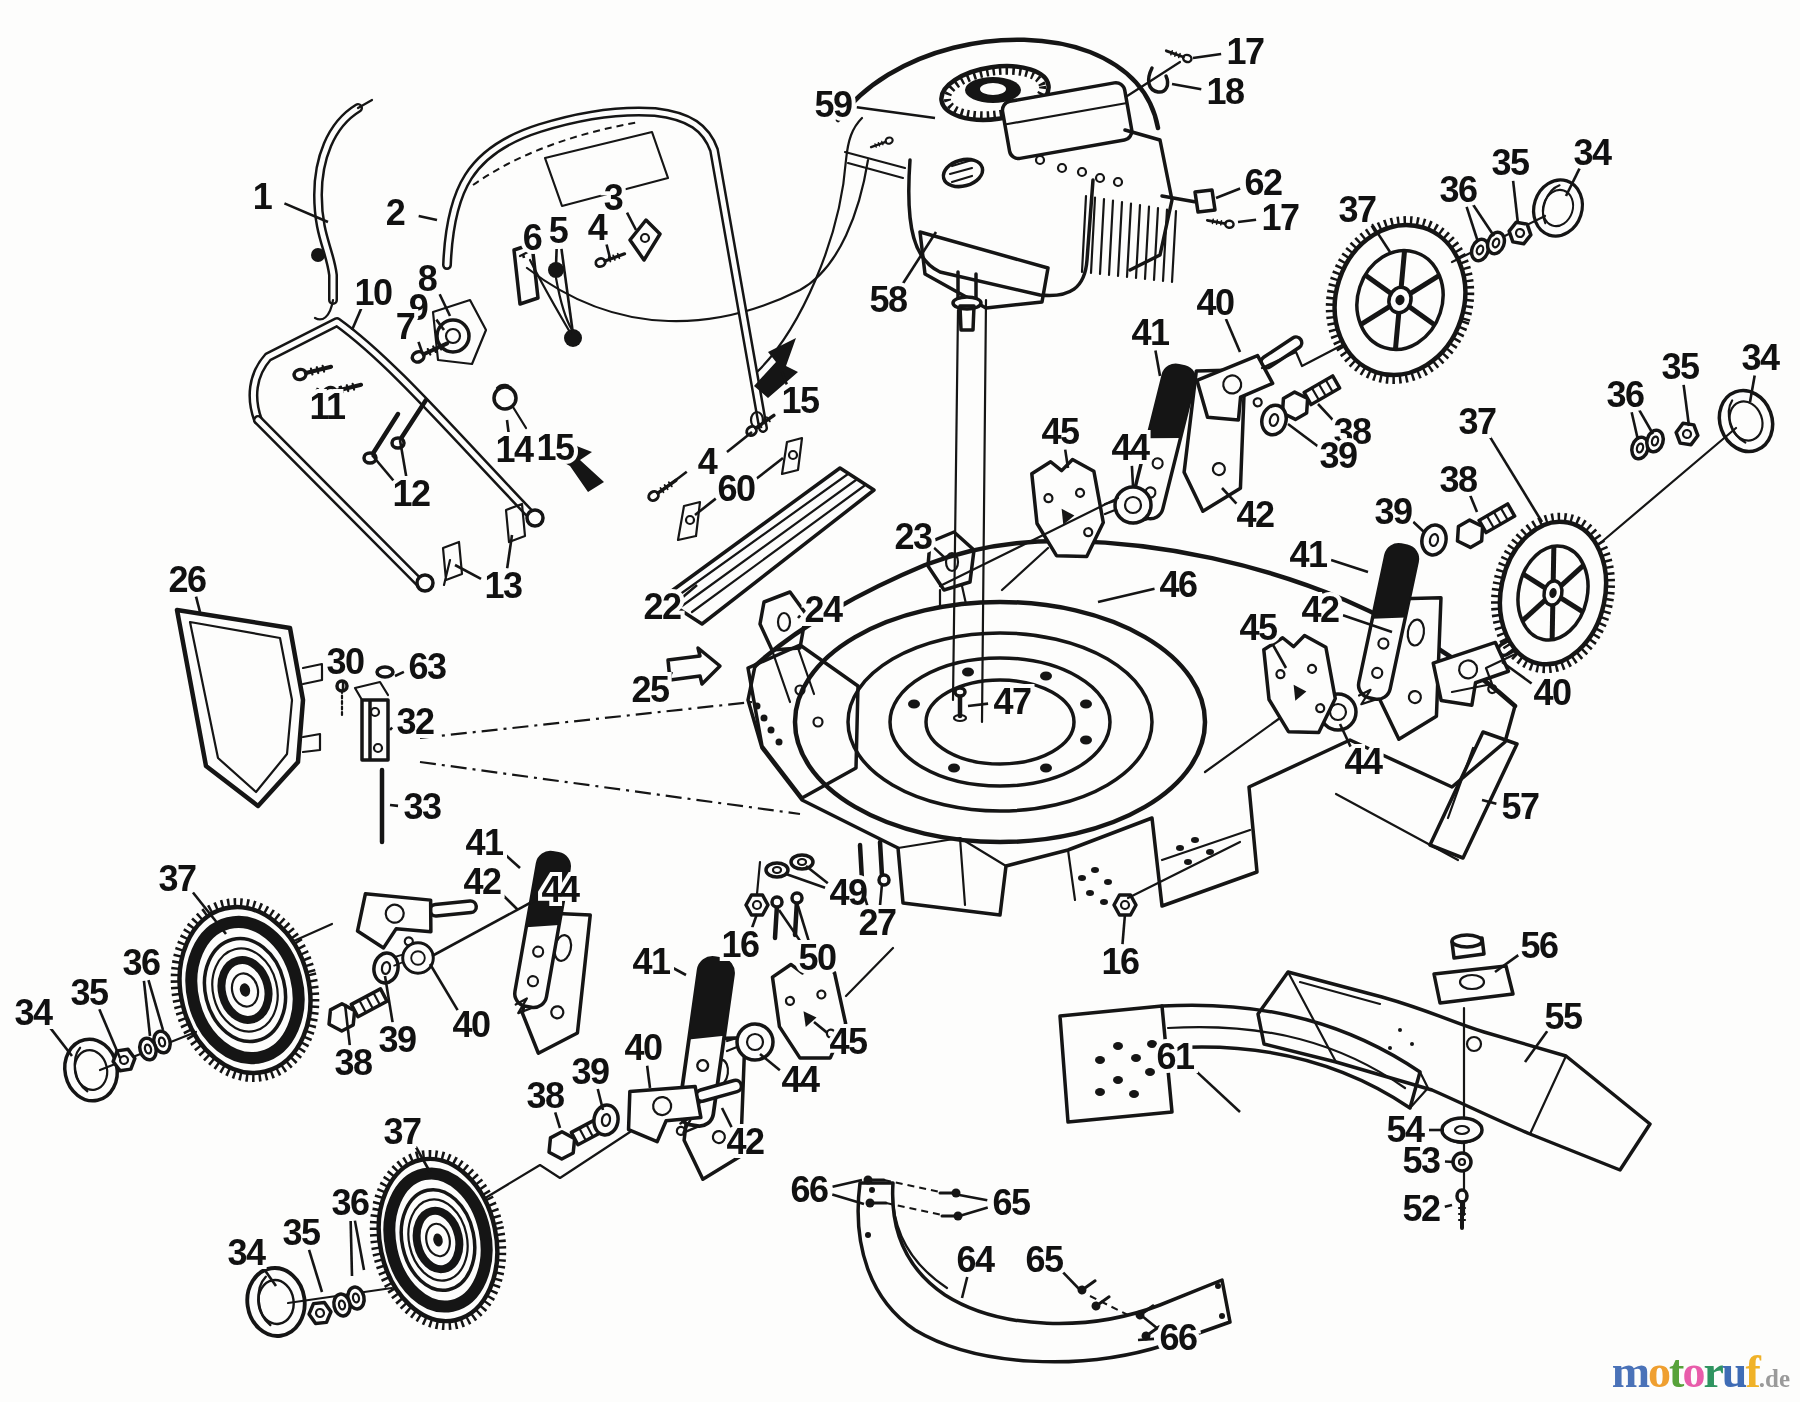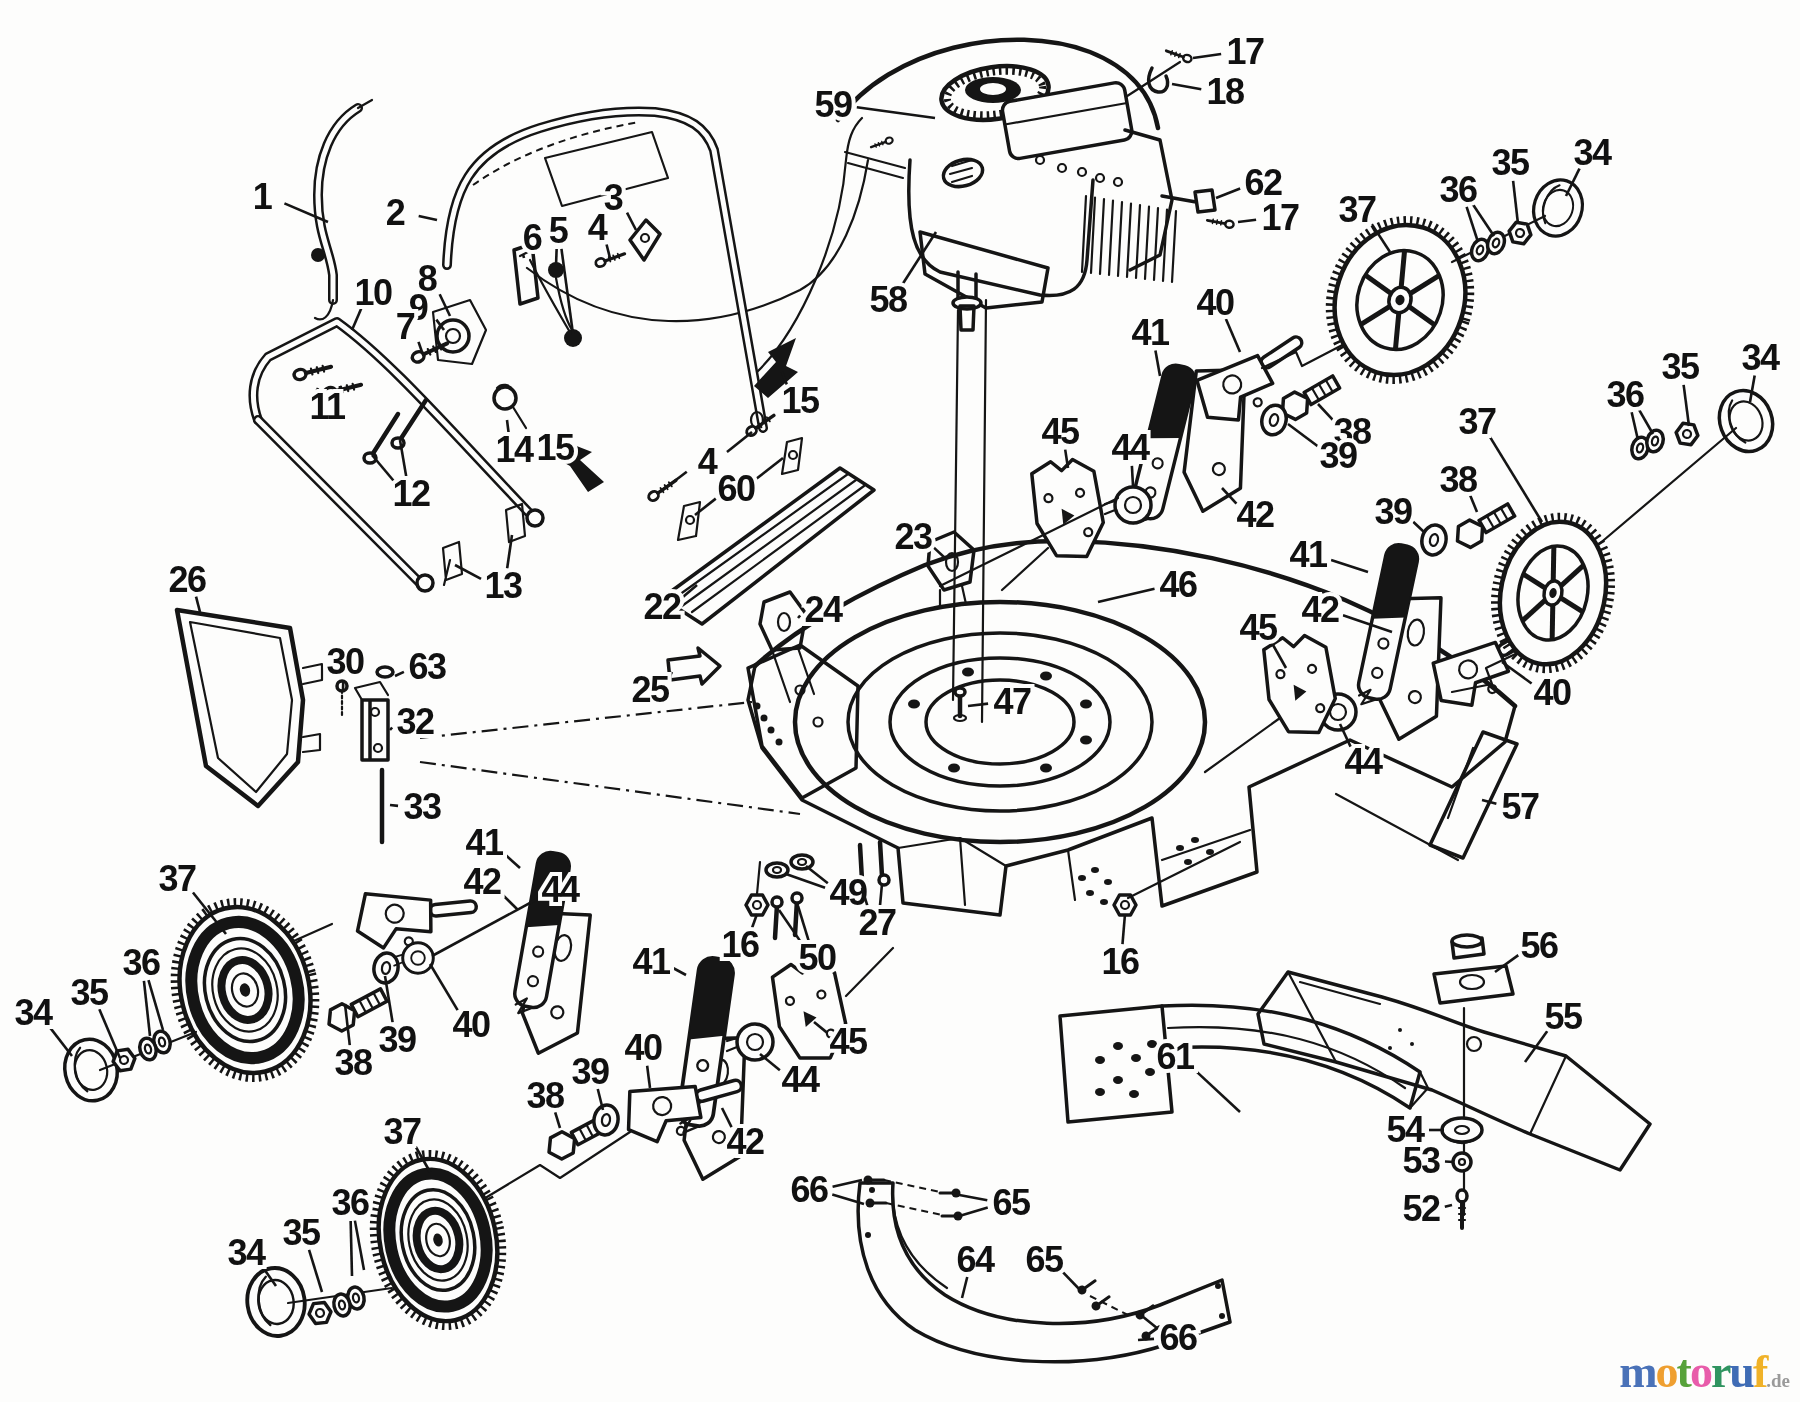--- a/index.html
+++ b/index.html
@@ -13,21 +13,21 @@
   .wfill{fill:#fdfdfc;stroke:#151515;stroke-width:3.5;stroke-linejoin:round;}
   .dashdot{fill:none;stroke:#151515;stroke-width:2.2;stroke-dasharray:16 6 3 6;}
   .dash2{fill:none;stroke:#151515;stroke-width:2;stroke-dasharray:7 5;}
   .tube9{fill:none;stroke:#151515;stroke-width:10;stroke-linecap:round;stroke-linejoin:round;}
   .tube5{fill:none;stroke:#fdfdfc;stroke-width:5;stroke-linecap:round;stroke-linejoin:round;}
   text.callout{font:900 36px "Liberation Sans",sans-serif;fill:#111;stroke:#fdfdfc;stroke-width:8px;
                paint-order:stroke;text-anchor:middle;letter-spacing:-1.5px;}
   .leader{stroke:#151515;stroke-width:2.6;fill:none;}
   #watermark{position:absolute;right:10px;bottom:4px;font-family:"Liberation Serif",serif;
              font-weight:700;font-size:46px;letter-spacing:-2px;white-space:nowrap;}
-  #watermark .tld{font-size:19px;color:#9a9a9a;letter-spacing:0;}
+  #watermark .tld{font-size:25px;color:#9a9a9a;letter-spacing:0;}
 </style>
 </head>
 <body>
 
 <div id="stage">
 <svg id="diagram" width="1800" height="1402" viewBox="0 0 1800 1402">
 
   <defs>
     <g id="lever41">
       <rect x="-16" y="-78" width="32" height="156" rx="13" class="wfill"></rect>

